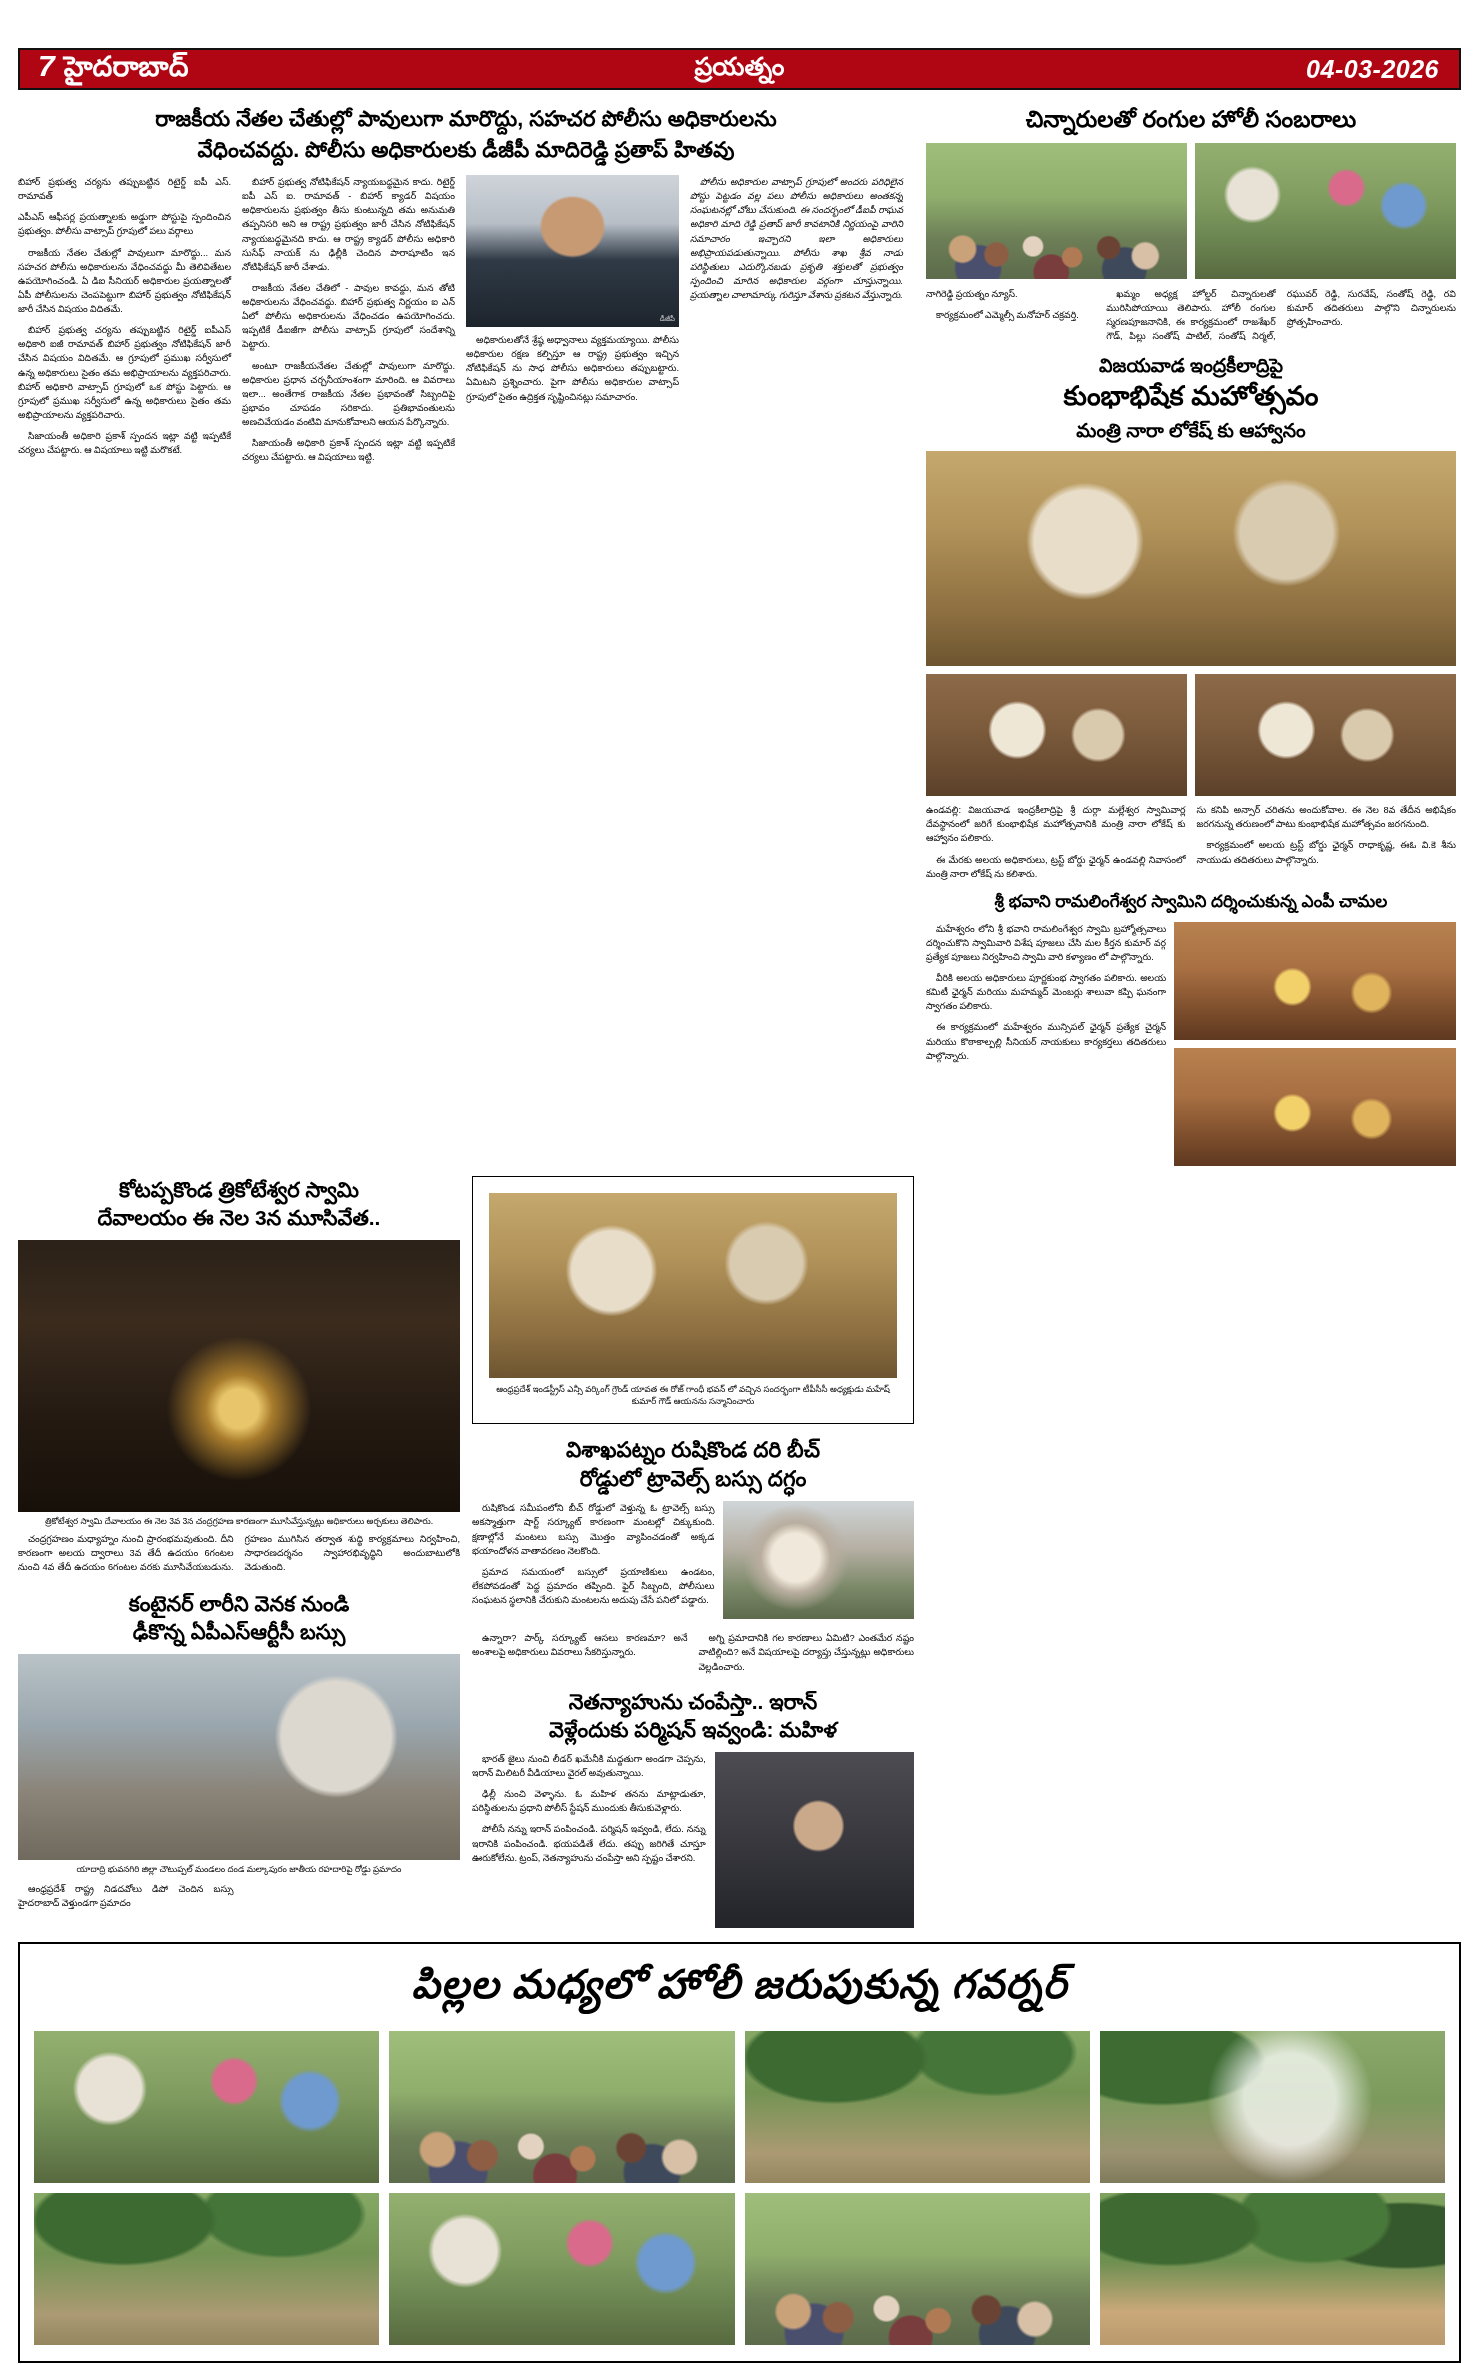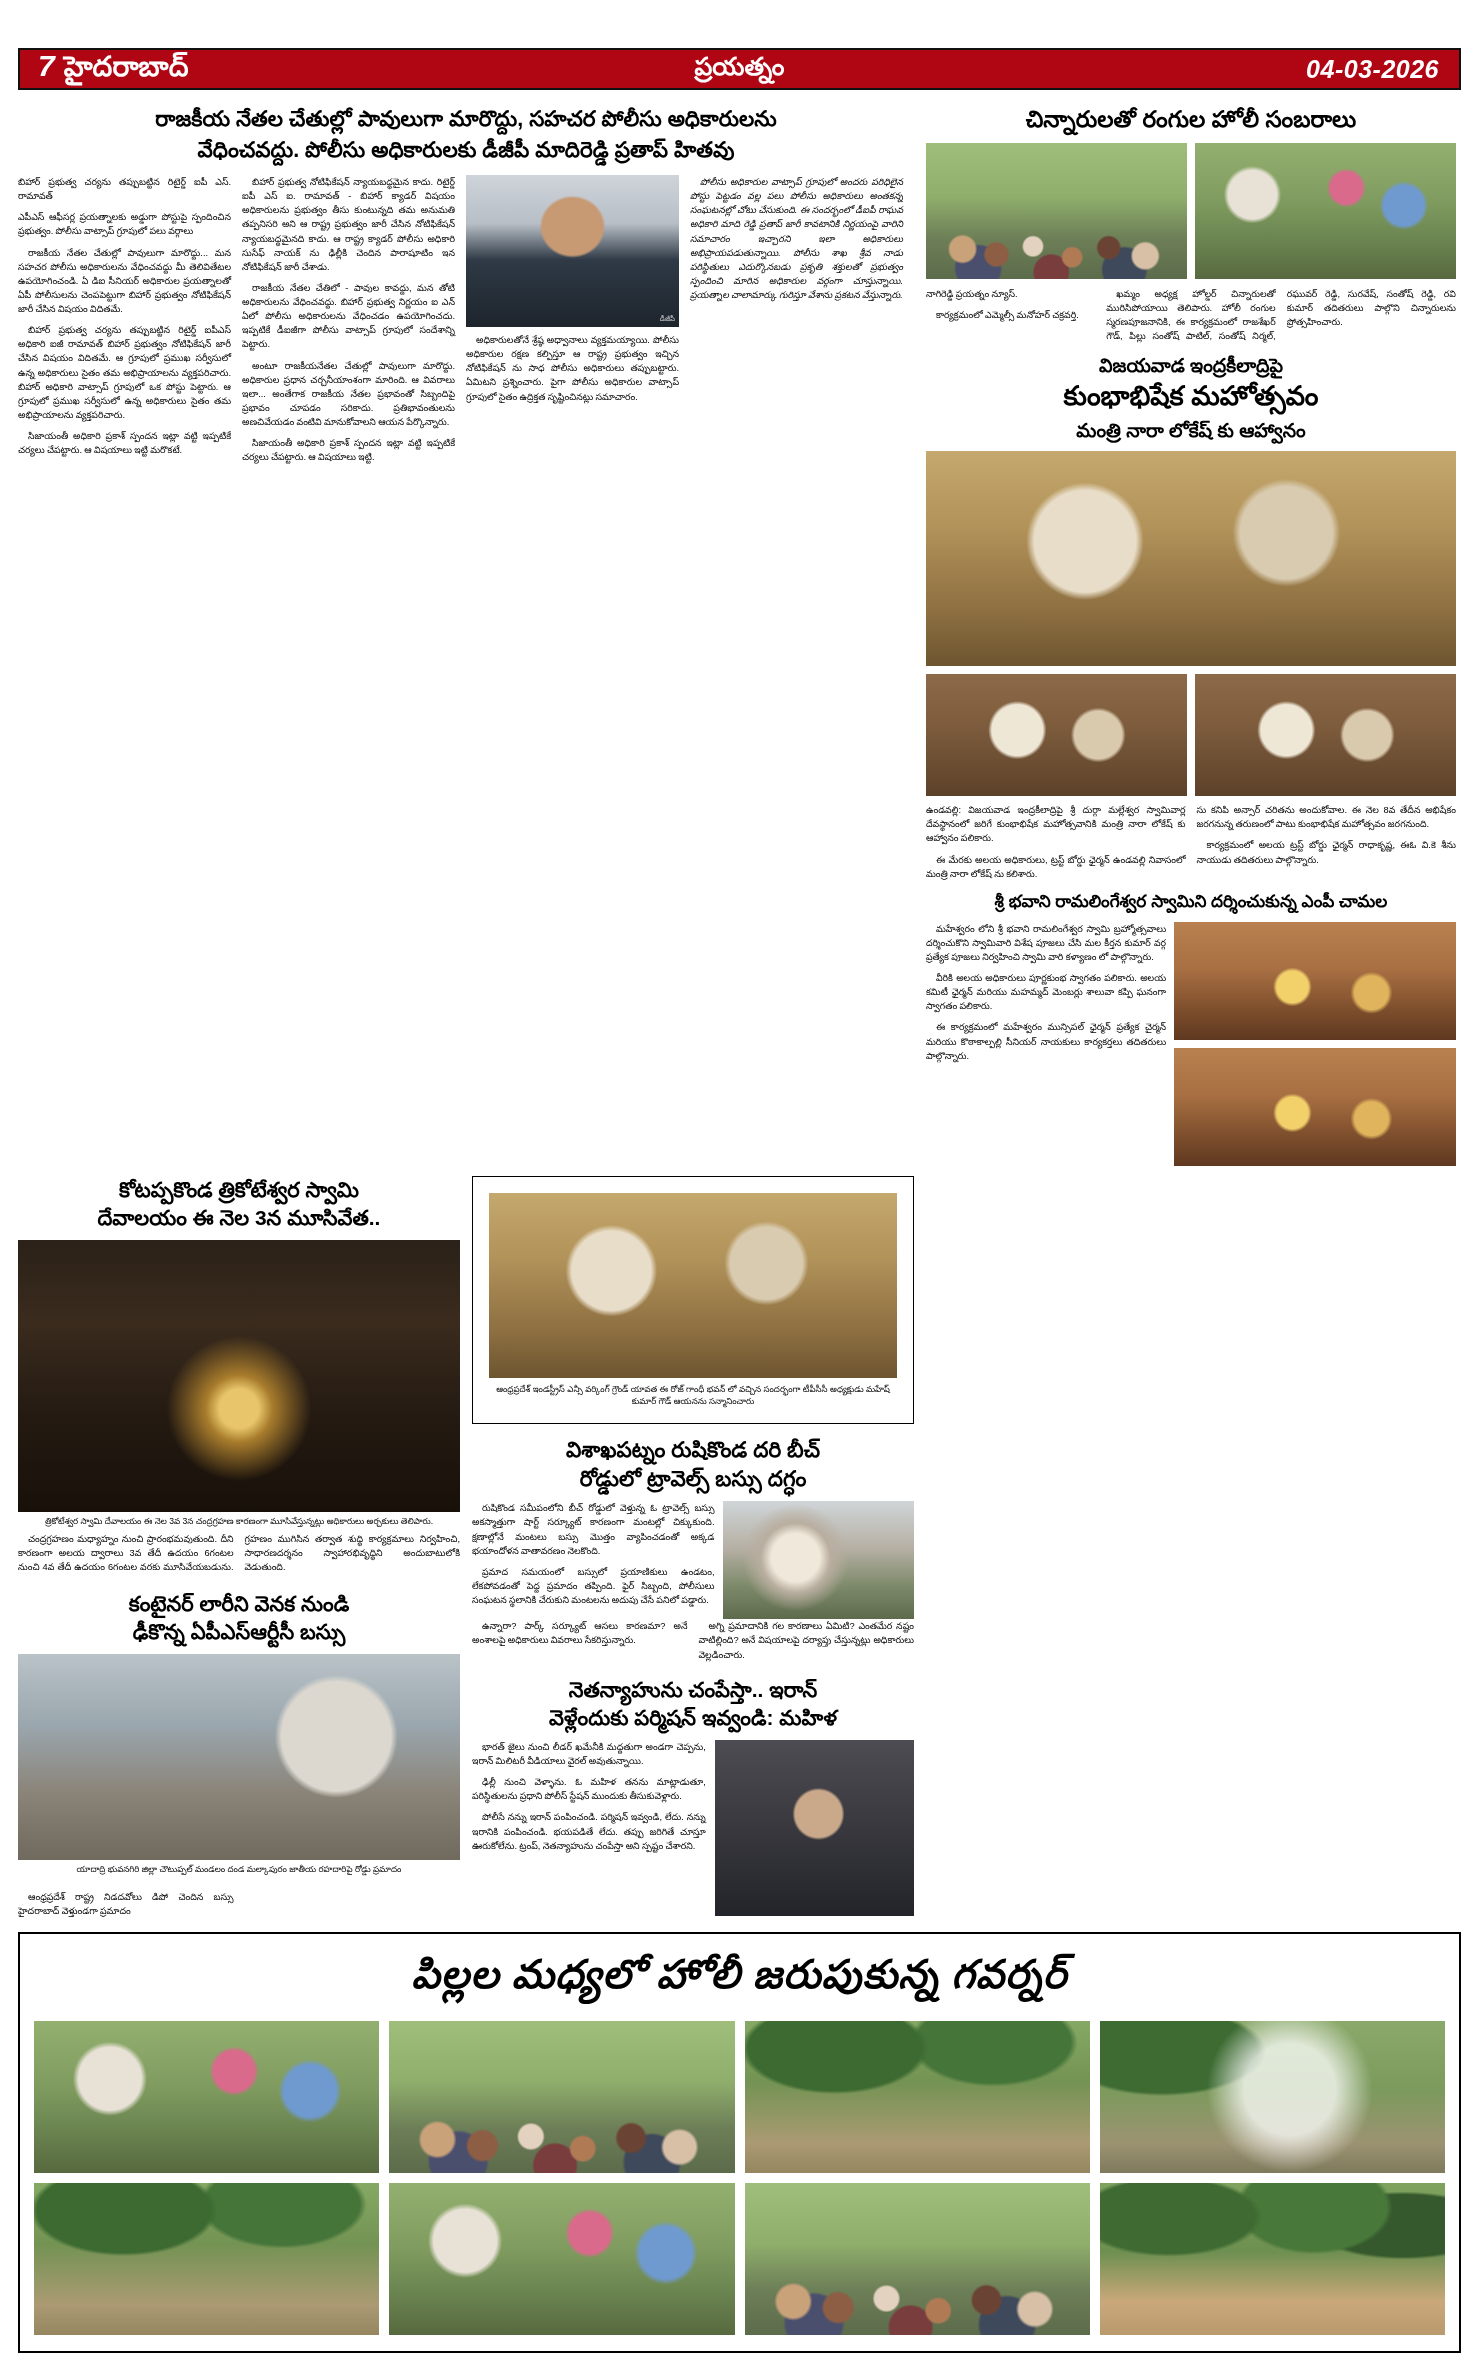--- a/index.html
+++ b/index.html
@@ -250,21 +250,21 @@
       <div class="body-cols two" style="margin-top:5px;">
         <p class="bt">చంద్రగ్రహణం మధ్యాహ్నం నుంచి ప్రారంభమవుతుంది. దీని కారణంగా అలయ ద్వారాలు 3వ తేదీ ఉదయం 6గంటల నుంచి 4వ తేదీ ఉదయం 6గంటల వరకు మూసివేయబడును. గ్రహణం ముగిసిన తర్వాత శుద్ధి కార్యక్రమాలు నిర్వహించి, సాధారణదర్శనం స్వాహారభివృద్ధిని అందుబాటులోకి వెడుతుంది.</p>
       </div>
 
       <div class="hl-2" style="font-size:21px;margin-top:12px;">
         <div>కంటైనర్ లారీని వెనక నుండి</div>
         <div>ఢీకొన్న ఏపీఎస్ఆర్టీసీ బస్సు</div>
       </div>
       <div class="ph t-bus" style="width:100%;height:206px;margin-top:8px;"></div>
       <div class="cap">యాదాద్రి భువనగిరి జిల్లా చౌటుప్పల్ మండలం దండ మల్కాపురం జాతీయ రహదారిపై రోడ్డు ప్రమాదం</div>
-      <div class="body-cols two" style="margin-top:15px;">
+      <div class="body-cols two" style="margin-top:7px;">
         <p class="bt">ఆంధ్రప్రదేశ్ రాష్ట్ర నిడదవోలు డిపో చెందిన బస్సు హైదరాబాద్ వెళ్తుండగా ప్రమాదం</p>
       </div>
     </div>
 
     <div class="col-mid">
       <div class="framed">
         <div class="ph t-indoor" style="width:100%;height:185px;"></div>
         <div class="cap" style="margin-top:5px;">ఆంధ్రప్రదేశ్ ఇండస్ట్రీస్ ఎన్సీ వర్కింగ్ గ్రౌండ్ యావత ఈ రోజ్ గాంధీ భవన్ లో వచ్చిన సందర్భంగా టీపీసీసీ అధ్యక్షుడు మహేష్ కుమార్ గౌడ్ ఆయనను సన్మానించారు</div>
       </div>
 
@@ -275,21 +275,21 @@
 
       <div style="display:flex; gap:9px; margin-top:8px;">
         <div style="width:56%;">
           <p class="bt">రుషికొండ సమీపంలోని బీచ్ రోడ్డులో వెళ్తున్న ఓ ట్రావెల్స్ బస్సు అకస్మాత్తుగా షార్ట్ సర్క్యూట్ కారణంగా మంటల్లో చిక్కుకుంది. క్షణాల్లోనే మంటలు బస్సు మొత్తం వ్యాపించడంతో అక్కడ భయాందోళన వాతావరణం నెలకొంది.</p>
           <p class="bt">ప్రమాద సమయంలో బస్సులో ప్రయాణికులు ఉండటం, లేకపోవడంతో పెద్ద ప్రమాదం తప్పింది. ఫైర్ సిబ్బంది, పోలీసులు సంఘటన స్థలానికి చేరుకుని మంటలను అదుపు చేసే పనిలో పడ్డారు.</p>
         </div>
         <div style="width:44%;">
           <div class="ph t-fire" style="width:100%;height:118px;"></div>
         </div>
       </div>
-      <div class="body-cols two" style="margin-top:0;">
+      <div class="body-cols two" style="margin-top:12px;">
         <p class="bt">ఉన్నారా? పార్క్ సర్క్యూట్ ఆసలు కారణమా? అనే అంశాలపై అధికారులు వివరాలు సేకరిస్తున్నారు.</p>
         <p class="bt">అగ్ని ప్రమాదానికి గల కారణాలు ఏమిటి? ఎంతమేర నష్టం వాటిల్లింది? అనే విషయాలపై దర్యాప్తు చేస్తున్నట్లు అధికారులు వెల్లడించారు.</p>
       </div>
 
       <div class="hl-2" style="font-size:21px;margin-top:14px;">
         <div>నెతన్యాహును చంపేస్తా.. ఇరాన్</div>
         <div>వెళ్లేందుకు పర్మిషన్ ఇవ్వండి: మహిళ</div>
       </div>
       <div style="display:flex; gap:9px; margin-top:8px;">
         <div style="width:54%;">

